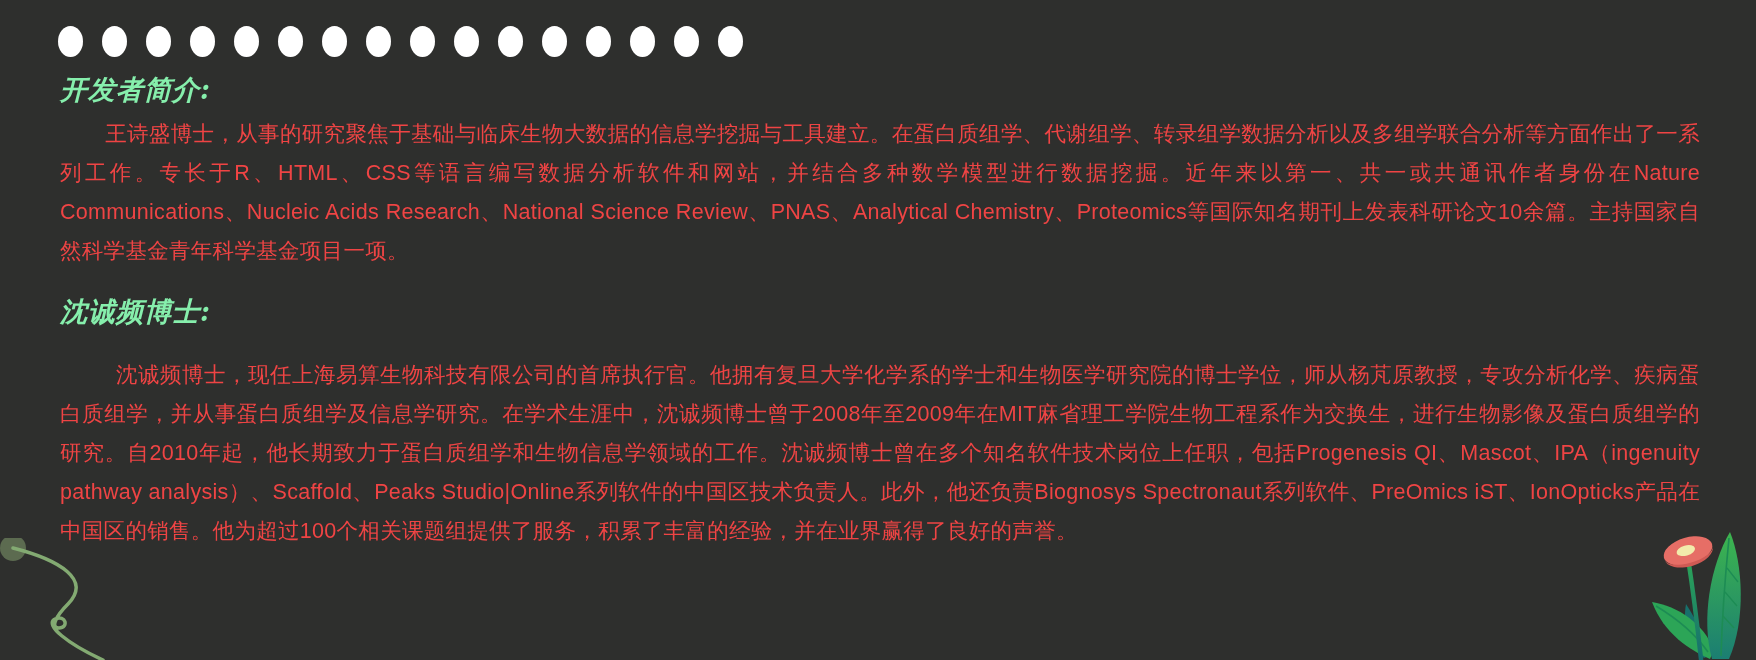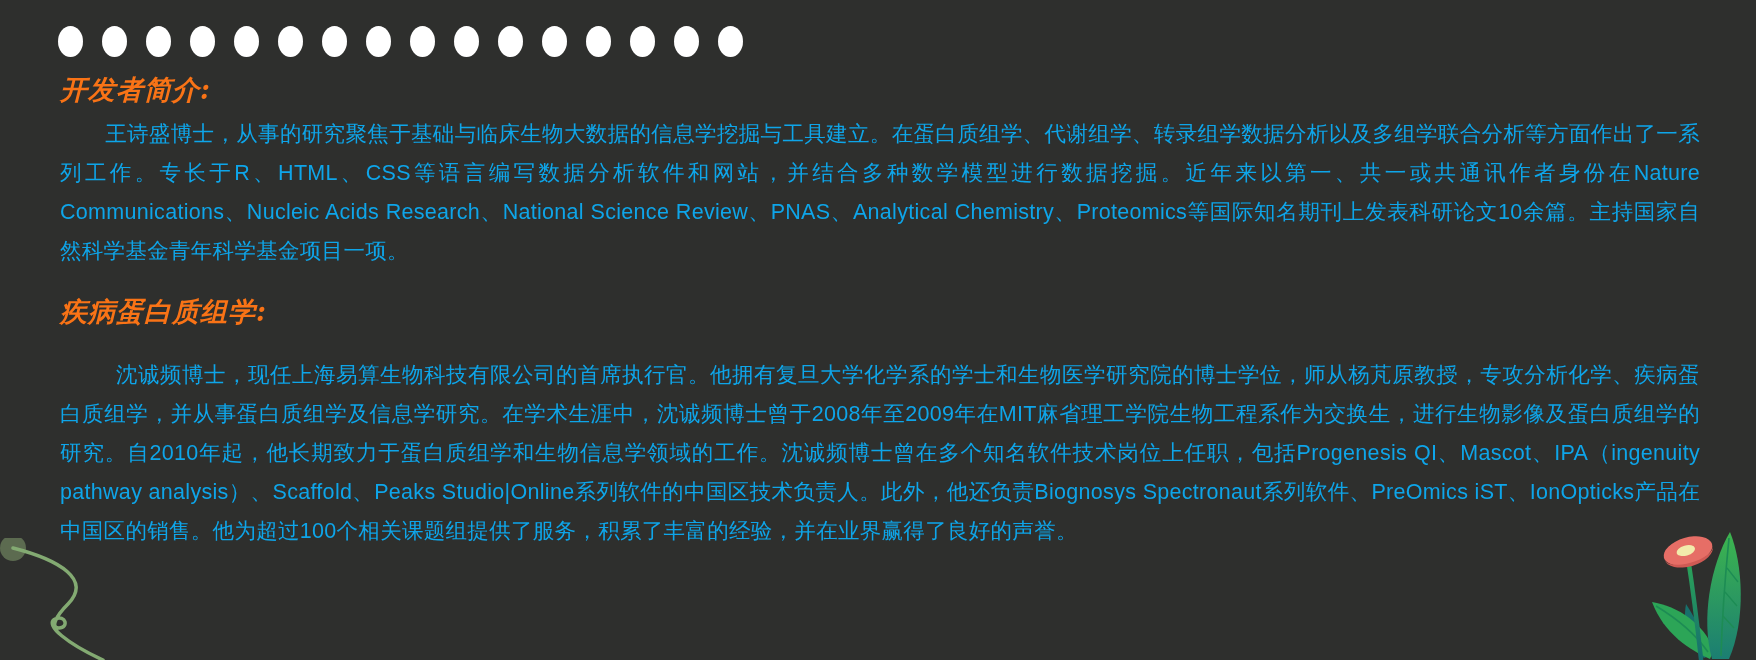--- a/index.html
+++ b/index.html
@@ -33,29 +33,29 @@
     left: 60px;
     top: 74px;
     width: 1640px;
   }
   .section-heading {
     font-family: "DejaVu Serif", "Liberation Serif", serif;
     font-style: italic;
     font-weight: bold;
     font-size: 27px;
     line-height: 32px;
-    color: #f97316;
+    color: #86efac;
     letter-spacing: 1px;
     margin: 0;
   }
   .section-body {
     margin: 9px 0 0 0;
     font-size: 21.5px;
     line-height: 39px;
-    color: #0ea5e9;
+    color: #ef4444;
     text-align: justify;
     text-indent: 2.1em;
     letter-spacing: 0.3px;
   }
   .section + .section { margin-top: 25px; }
   .section:nth-of-type(2) .section-body { text-indent: 2.6em; margin-top: 28px; }
 
   
   .vine-decoration {
     position: absolute;
@@ -95,21 +95,21 @@
     <div class="dot" style="background: rgb(255, 255, 255);"></div>
     <div class="dot" style="background: rgb(255, 255, 255);"></div>
   </div>
 
 <div class="content">
   <div class="section">
     <h2 class="section-heading">开发者简介:</h2>
     <p class="section-body">王诗盛博士，从事的研究聚焦于基础与临床生物大数据的信息学挖掘与工具建立。在蛋白质组学、代谢组学、转录组学数据分析以及多组学联合分析等方面作出了一系列工作。专长于R、HTML、CSS等语言编写数据分析软件和网站，并结合多种数学模型进行数据挖掘。近年来以第一、共一或共通讯作者身份在Nature Communications、Nucleic Acids Research、National Science Review、PNAS、Analytical Chemistry、Proteomics等国际知名期刊上发表科研论文10余篇。主持国家自然科学基金青年科学基金项目一项。</p>
   </div>
   <div class="section">
-    <h2 class="section-heading">疾病蛋白质组学:</h2>
+    <h2 class="section-heading">沈诚频博士:</h2>
     <p class="section-body">沈诚频博士，现任上海易算生物科技有限公司的首席执行官。他拥有复旦大学化学系的学士和生物医学研究院的博士学位，师从杨芃原教授，专攻分析化学、疾病蛋白质组学，并从事蛋白质组学及信息学研究。在学术生涯中，沈诚频博士曾于2008年至2009年在MIT麻省理工学院生物工程系作为交换生，进行生物影像及蛋白质组学的研究。自2010年起，他长期致力于蛋白质组学和生物信息学领域的工作。沈诚频博士曾在多个知名软件技术岗位上任职，包括Progenesis QI、Mascot、IPA（ingenuity pathway analysis）、Scaffold、Peaks Studio|Online系列软件的中国区技术负责人。此外，他还负责Biognosys Spectronaut系列软件、PreOmics iST、IonOpticks产品在中国区的销售。他为超过100个相关课题组提供了服务，积累了丰富的经验，并在业界赢得了良好的声誉。</p>
   </div>
 </div>
 
 <svg class="vine-decoration" viewBox="0 0 120 122" xmlns="http://www.w3.org/2000/svg" aria-hidden="true">
   <circle cx="13" cy="10" r="13" fill="#5c6b50"></circle>
   <path d="M 13 10
            C 60 22, 92 42, 68 66
            C 56 78, 50 90, 59 90
            C 69 90, 66 76, 55 81

